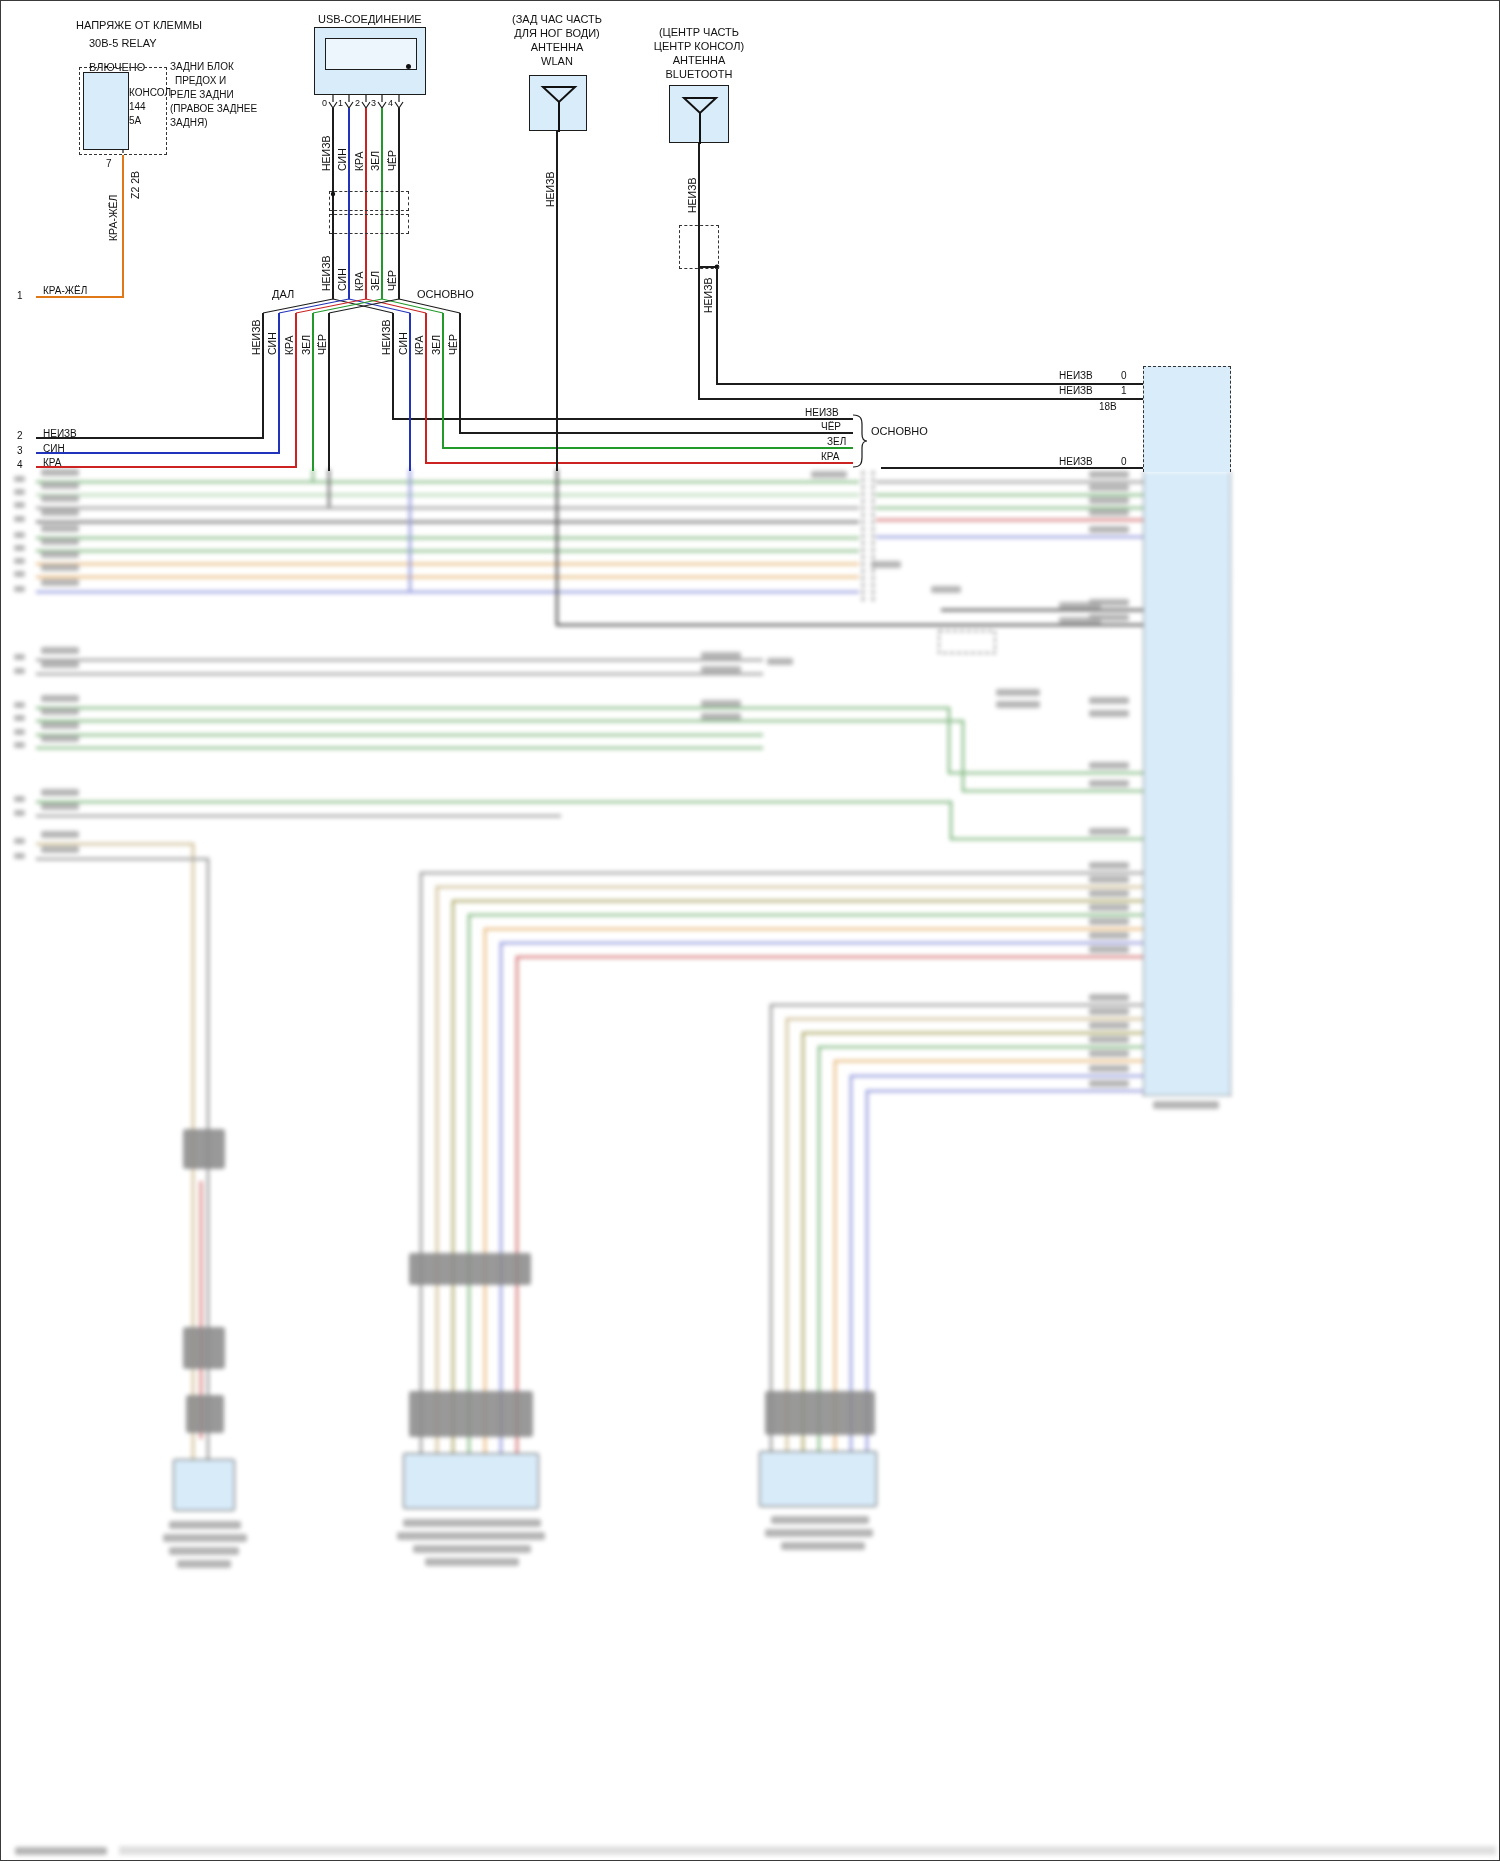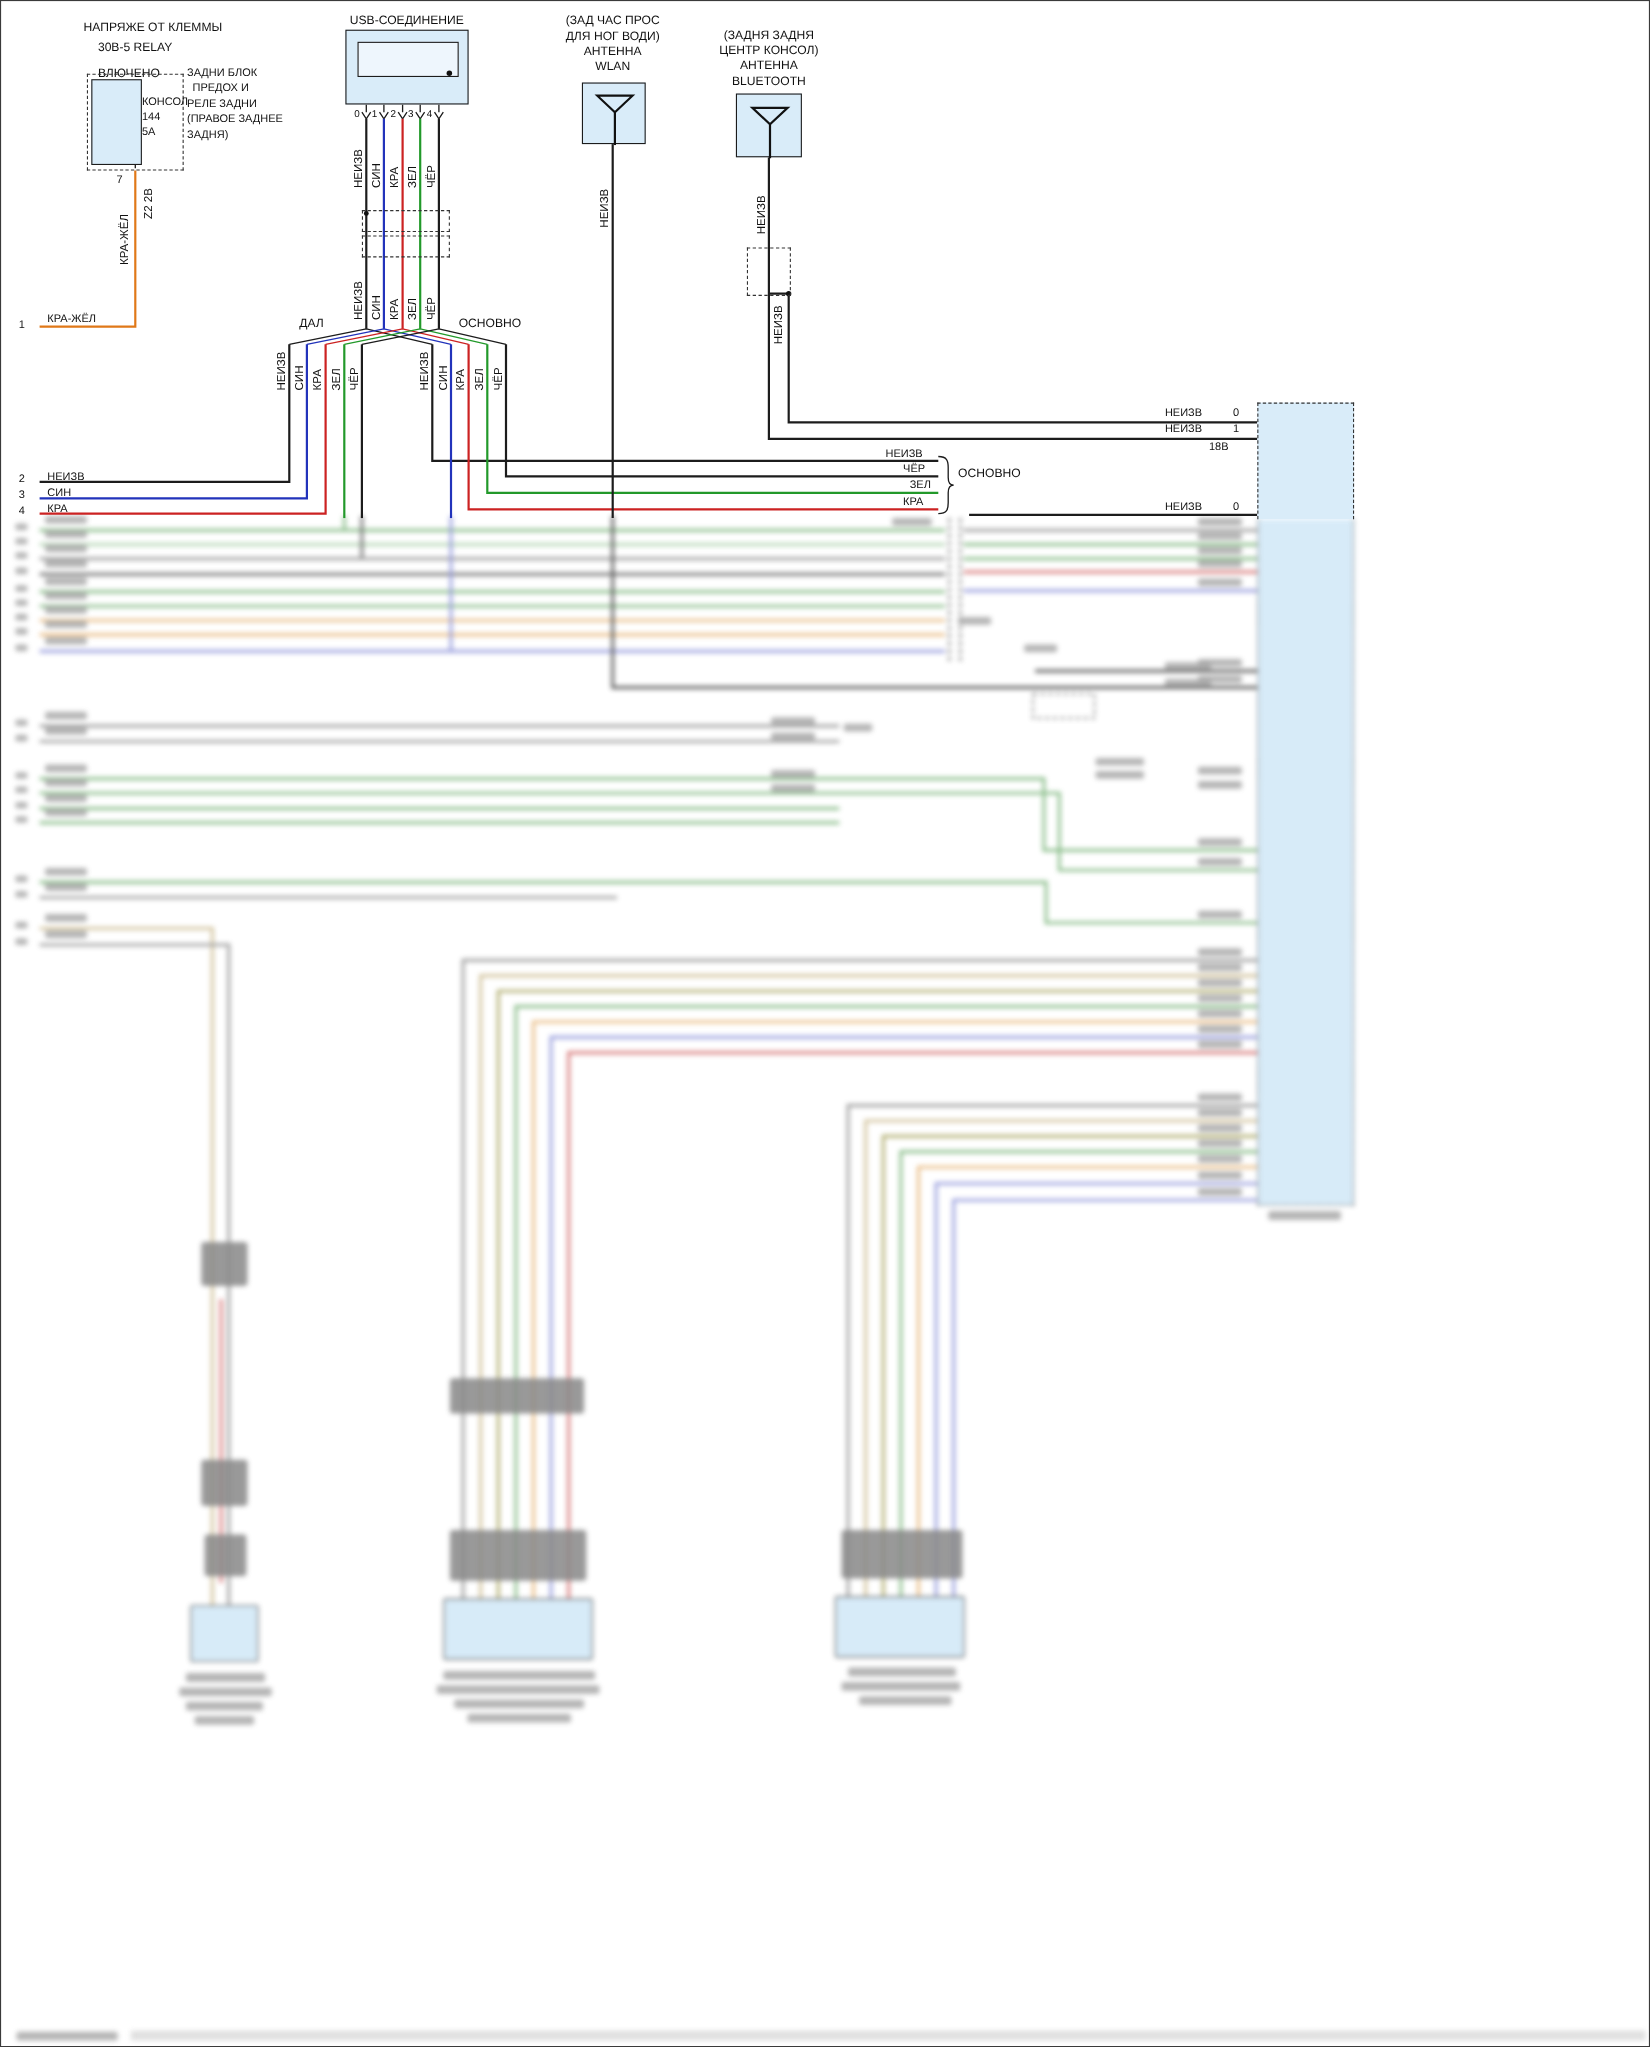--- a/index.html
+++ b/index.html
@@ -310,33 +310,33 @@
   <div class="vlab" style="left:265px;top:354px">СИН</div>
   <div class="vlab" style="left:282px;top:354px">КРА</div>
   <div class="vlab" style="left:299px;top:354px">ЗЕЛ</div>
   <div class="vlab" style="left:315px;top:354px">ЧЁР</div>
   <div class="vlab" style="left:379px;top:354px">НЕИЗВ</div>
   <div class="vlab" style="left:396px;top:354px">СИН</div>
   <div class="vlab" style="left:412px;top:354px">КРА</div>
   <div class="vlab" style="left:429px;top:354px">ЗЕЛ</div>
   <div class="vlab" style="left:446px;top:354px">ЧЁР</div>
 
-  <div class="lbl ctr" style="left:491px;top:12px;width:130px">(ЗАД ЧАС ПРОС</div>
+  <div class="lbl ctr" style="left:491px;top:12px;width:130px">(ЗАД ЧАС ЧАСТЬ</div>
   <div class="lbl ctr" style="left:491px;top:26px;width:130px">ДЛЯ НОГ ВОДИ)</div>
   <div class="lbl ctr" style="left:491px;top:40px;width:130px">АНТЕННА</div>
   <div class="lbl ctr" style="left:491px;top:54px;width:130px">WLAN</div>
   <div class="bluebox" style="left:528px;top:74px;width:58px;height:56px">
     <svg width="58" height="56">
       <path d="M13,11 H45 L29,26 Z" stroke="#111" stroke-width="1.4" fill="none"></path>
       <path d="M29,26 V56" stroke="#111" stroke-width="1.6"></path>
     </svg>
   </div>
   <div class="vlab" style="left:543px;top:206px">НЕИЗВ</div>
 
-  <div class="lbl ctr" style="left:633px;top:25px;width:130px">(ЗАДНЯ ЗАДНЯ</div>
+  <div class="lbl ctr" style="left:633px;top:25px;width:130px">(ЦЕНТР ЧАСТЬ</div>
   <div class="lbl ctr" style="left:633px;top:39px;width:130px">ЦЕНТР КОНСОЛ)</div>
   <div class="lbl ctr" style="left:633px;top:53px;width:130px">АНТЕННА</div>
   <div class="lbl ctr" style="left:633px;top:67px;width:130px">BLUETOOTH</div>
   <div class="bluebox" style="left:668px;top:84px;width:60px;height:58px">
     <svg width="60" height="58">
       <path d="M14,12 H46 L30,27 Z" stroke="#111" stroke-width="1.4" fill="none"></path>
       <path d="M30,27 V58" stroke="#111" stroke-width="1.6"></path>
     </svg>
   </div>
   <div class="vlab" style="left:685px;top:212px">НЕИЗВ</div>

